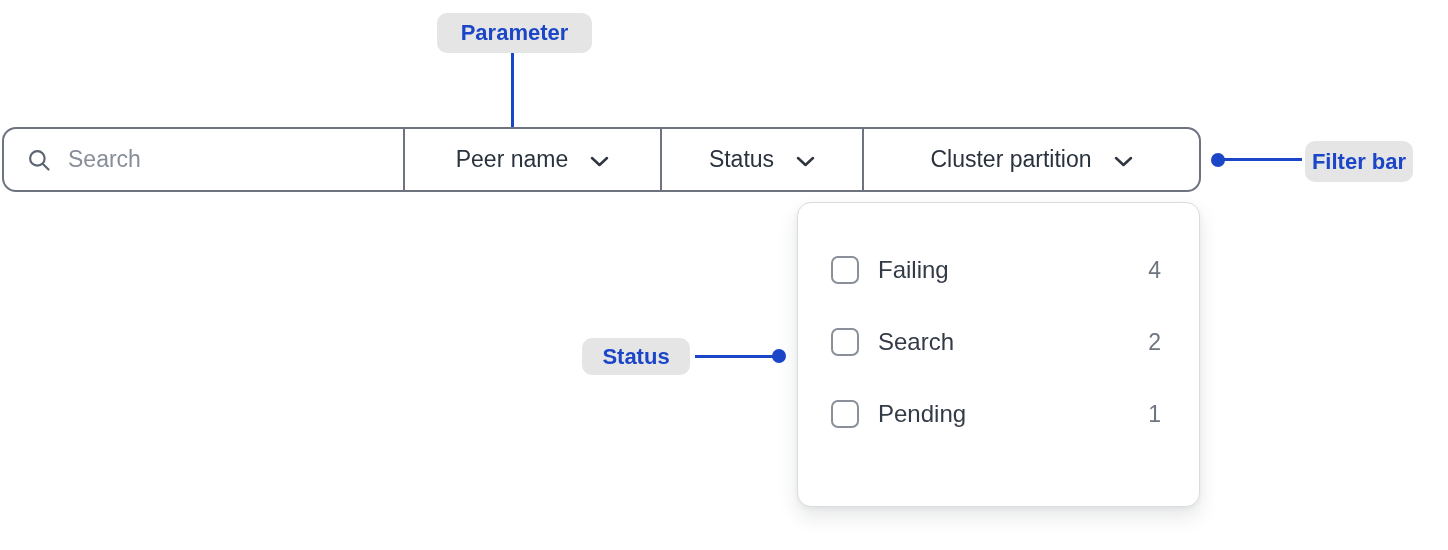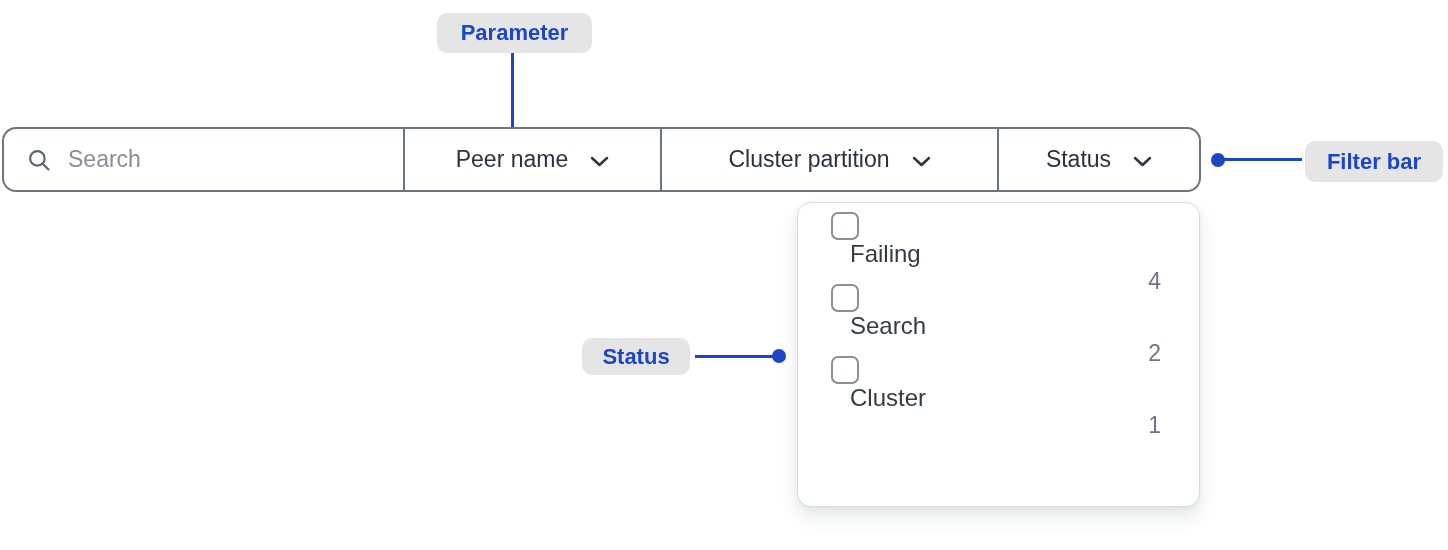--- a/index.html
+++ b/index.html
@@ -19,21 +19,21 @@
     position: absolute; width: 14px; height: 14px;
     border-radius: 50%; background: #1b46c8;
   }
 
   #parameter-badge { left: 437px; top: 13px; width: 155px; height: 40px; }
   #parameter-line  { left: 511px; top: 53px;  width: 3px;  height: 85px; }
   #parameter-dot   { left: 506px; top: 134px; }
 
   #filterbar-dot   { left: 1211px; top: 153px; }
   #filterbar-line  { left: 1220px; top: 158px; width: 82px; height: 3px; }
-  #filterbar-badge { left: 1305px; top: 141px; width: 138px; height: 41px; }
+  #filterbar-badge { left: 1305px; top: 141px; width: 108px; height: 41px; }
 
   #values-badge { left: 582px; top: 338px; width: 108px; height: 37px; }
   #values-line  { left: 695px; top: 355px; width: 80px; height: 3px; }
   #values-dot   { left: 772px; top: 349px; }
 
   
   .filter-bar {
     position: absolute; left: 2px; top: 127px;
     width: 1199px; height: 65px;
     border: 2px solid #6e7380; border-radius: 14px;
@@ -66,22 +66,22 @@
   
   .dropdown-panel {
     position: absolute; left: 797px; top: 202px;
     width: 403px; height: 305px;
     background: #ffffff;
     border: 1.5px solid #d9dce1; border-radius: 14px;
     box-shadow: 0 10px 20px rgba(23, 28, 38, 0.10), 0 2px 6px rgba(23, 28, 38, 0.05);
     padding-top: 9px;
   }
   .option-row {
-    height: 72px; display: flex; align-items: flex-start;
-    padding: 0 38px 0 33px; cursor: pointer; flex-direction: column;
+    height: 72px; display: flex; align-items: flex-end;
+    padding: 0 38px 0 33px; cursor: pointer;
   }
   .checkbox {
     width: 28px; height: 28px; flex: 0 0 auto;
     border: 2px solid #899099; border-radius: 7px;
     background: #ffffff;
   }
   .option-label {
     margin-left: 19px; font-size: 24px; color: #333b46;
   }
   .option-count {
@@ -108,31 +108,31 @@
 
   <div class="param-section" id="param-peer-name">
     <span>Peer name</span>
     <span class="chevron">
       <svg width="19" height="11" viewBox="0 0 19 11" fill="none" stroke="currentColor" stroke-width="2.5" stroke-linecap="round" stroke-linejoin="round">
           <path d="M2 2l7.5 7 7.5-7"></path>
         </svg>
     </span>
   </div>
 
-  <div class="param-section" id="param-cluster-partition">
-    <span>Cluster partition</span>
+  <div class="param-section" id="param-status">
+    <span>Status</span>
     <span class="chevron">
       <svg width="19" height="11" viewBox="0 0 19 11" fill="none" stroke="currentColor" stroke-width="2.5" stroke-linecap="round" stroke-linejoin="round">
           <path d="M2 2l7.5 7 7.5-7"></path>
         </svg>
     </span>
   </div>
 
-  <div class="param-section" id="param-status">
-    <span>Status</span>
+  <div class="param-section" id="param-cluster-partition">
+    <span>Cluster partition</span>
     <span class="chevron">
       <svg width="19" height="11" viewBox="0 0 19 11" fill="none" stroke="currentColor" stroke-width="2.5" stroke-linecap="round" stroke-linejoin="round">
           <path d="M2 2l7.5 7 7.5-7"></path>
         </svg>
     </span>
   </div>
 </div>
 
 <div class="dot" id="filterbar-dot"></div>
 <div class="connector" id="filterbar-line"></div>
@@ -155,17 +155,17 @@
     </div>
 
     <div class="option-row">
       <span class="checkbox" role="checkbox" aria-checked="false"></span>
       <span class="option-label">Search</span>
       <span class="option-count">2</span>
     </div>
 
     <div class="option-row">
       <span class="checkbox" role="checkbox" aria-checked="false"></span>
-      <span class="option-label">Cluster</span>
+      <span class="option-label">Pending</span>
       <span class="option-count">1</span>
     </div>
 
   </div>
 
 </body></html>

